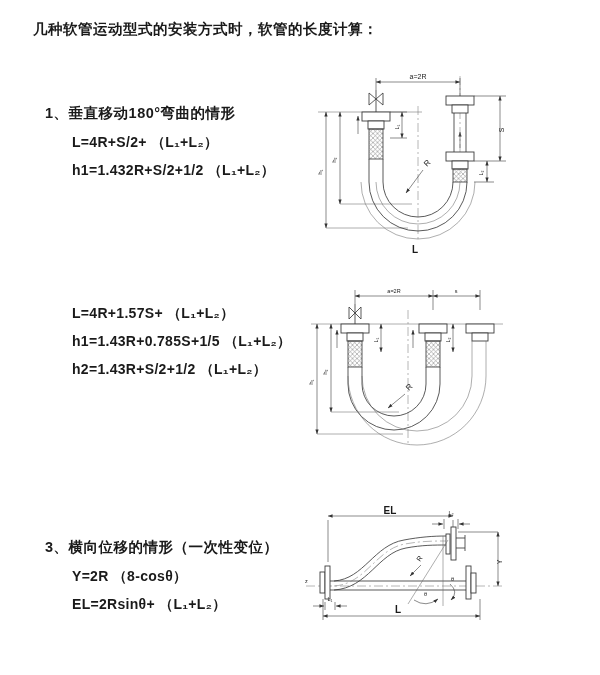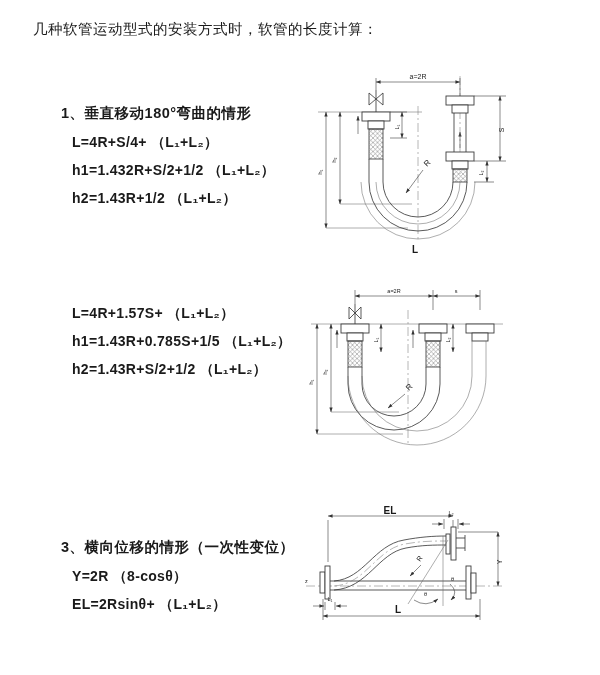--- a/index.html
+++ b/index.html
@@ -1,22 +1,22 @@
 <!DOCTYPE html>
 <html><head>
 <meta charset="utf-8">
 <style>
   html,body{margin:0;padding:0}
   body{
     width:600px;height:675px;position:relative;background:#ffffff;
     font-family:"Liberation Sans","DejaVu Sans",sans-serif;color:#1a1a1a;overflow:hidden;
   }
-  .page-title{position:absolute;left:33px;top:20px;font-size:14.5px;font-weight:normal;letter-spacing:.5px;white-space:nowrap}
+  .page-title{position:absolute;left:33px;top:20px;font-size:14.5px;font-weight:bold;letter-spacing:.5px;white-space:nowrap}
   .section{position:absolute;left:45px;width:280px}
-  .sec-heading{font-size:14.5px;font-weight:bold;letter-spacing:.5px;margin:0 0 10px 16px;white-space:nowrap}
+  .sec-heading{font-size:14.5px;font-weight:bold;letter-spacing:.5px;margin:0 0 10px 0;white-space:nowrap}
   .formula{font-size:14px;font-weight:bold;letter-spacing:.3px;line-height:18px;margin:0 0 10px 0;padding-left:27px;white-space:nowrap}
   #sec1{top:104px} #sec2{top:304px} #sec3{top:538px}
   svg.diagram{position:absolute;overflow:visible}
   #diag1{left:310px;top:66px} #diag2{left:303px;top:282px} #diag3{left:298px;top:502px}
   svg .ln{stroke:#3c3c3c;stroke-width:.85;fill:none}
   svg .thin{stroke:#6a6a6a;stroke-width:.55;fill:none}
   svg .dim{stroke:#3c3c3c;stroke-width:.6;fill:none}
   svg .cl{stroke:#7a7a7a;stroke-width:.55;fill:none;stroke-dasharray:9 3 2 3}
   svg .fl{fill:#fff;stroke:#3c3c3c;stroke-width:.9}
   svg .braid{fill:url(#braid);stroke:#3c3c3c;stroke-width:.85}
@@ -34,23 +34,22 @@
     <pattern id="braid" width="4.5" height="4.5" patternUnits="userSpaceOnUse">
       <path d="M0,4.5 L4.5,0 M0,0 L4.5,4.5" stroke="#858585" stroke-width="0.55"></path>
     </pattern>
   </defs>
 </svg>
 
 <div class="page-title">几种软管运动型式的安装方式时，软管的长度计算：</div>
 
 <div class="section" id="sec1">
   <div class="sec-heading">1、垂直移动180°弯曲的情形</div>
-  <div class="formula">L=4R+S/4+ （L₁+L₂）</div>
+  <div class="formula">L=4R+S/2+ （L₁+L₂）</div>
   <div class="formula">h1=1.432R+S/2+1/2 （L₁+L₂）</div>
-  <div class="formula">h2=1.43R+1/2 （L₁+L₂）</div>
 </div>
 
 <div class="section" id="sec2">
   <div class="formula">L=4R+1.57S+ （L₁+L₂）</div>
   <div class="formula">h1=1.43R+0.785S+1/5 （L₁+L₂）</div>
   <div class="formula">h2=1.43R+S/2+1/2 （L₁+L₂）</div>
 </div>
 
 <div class="section" id="sec3">
   <div class="sec-heading">3、横向位移的情形（一次性变位）</div>

